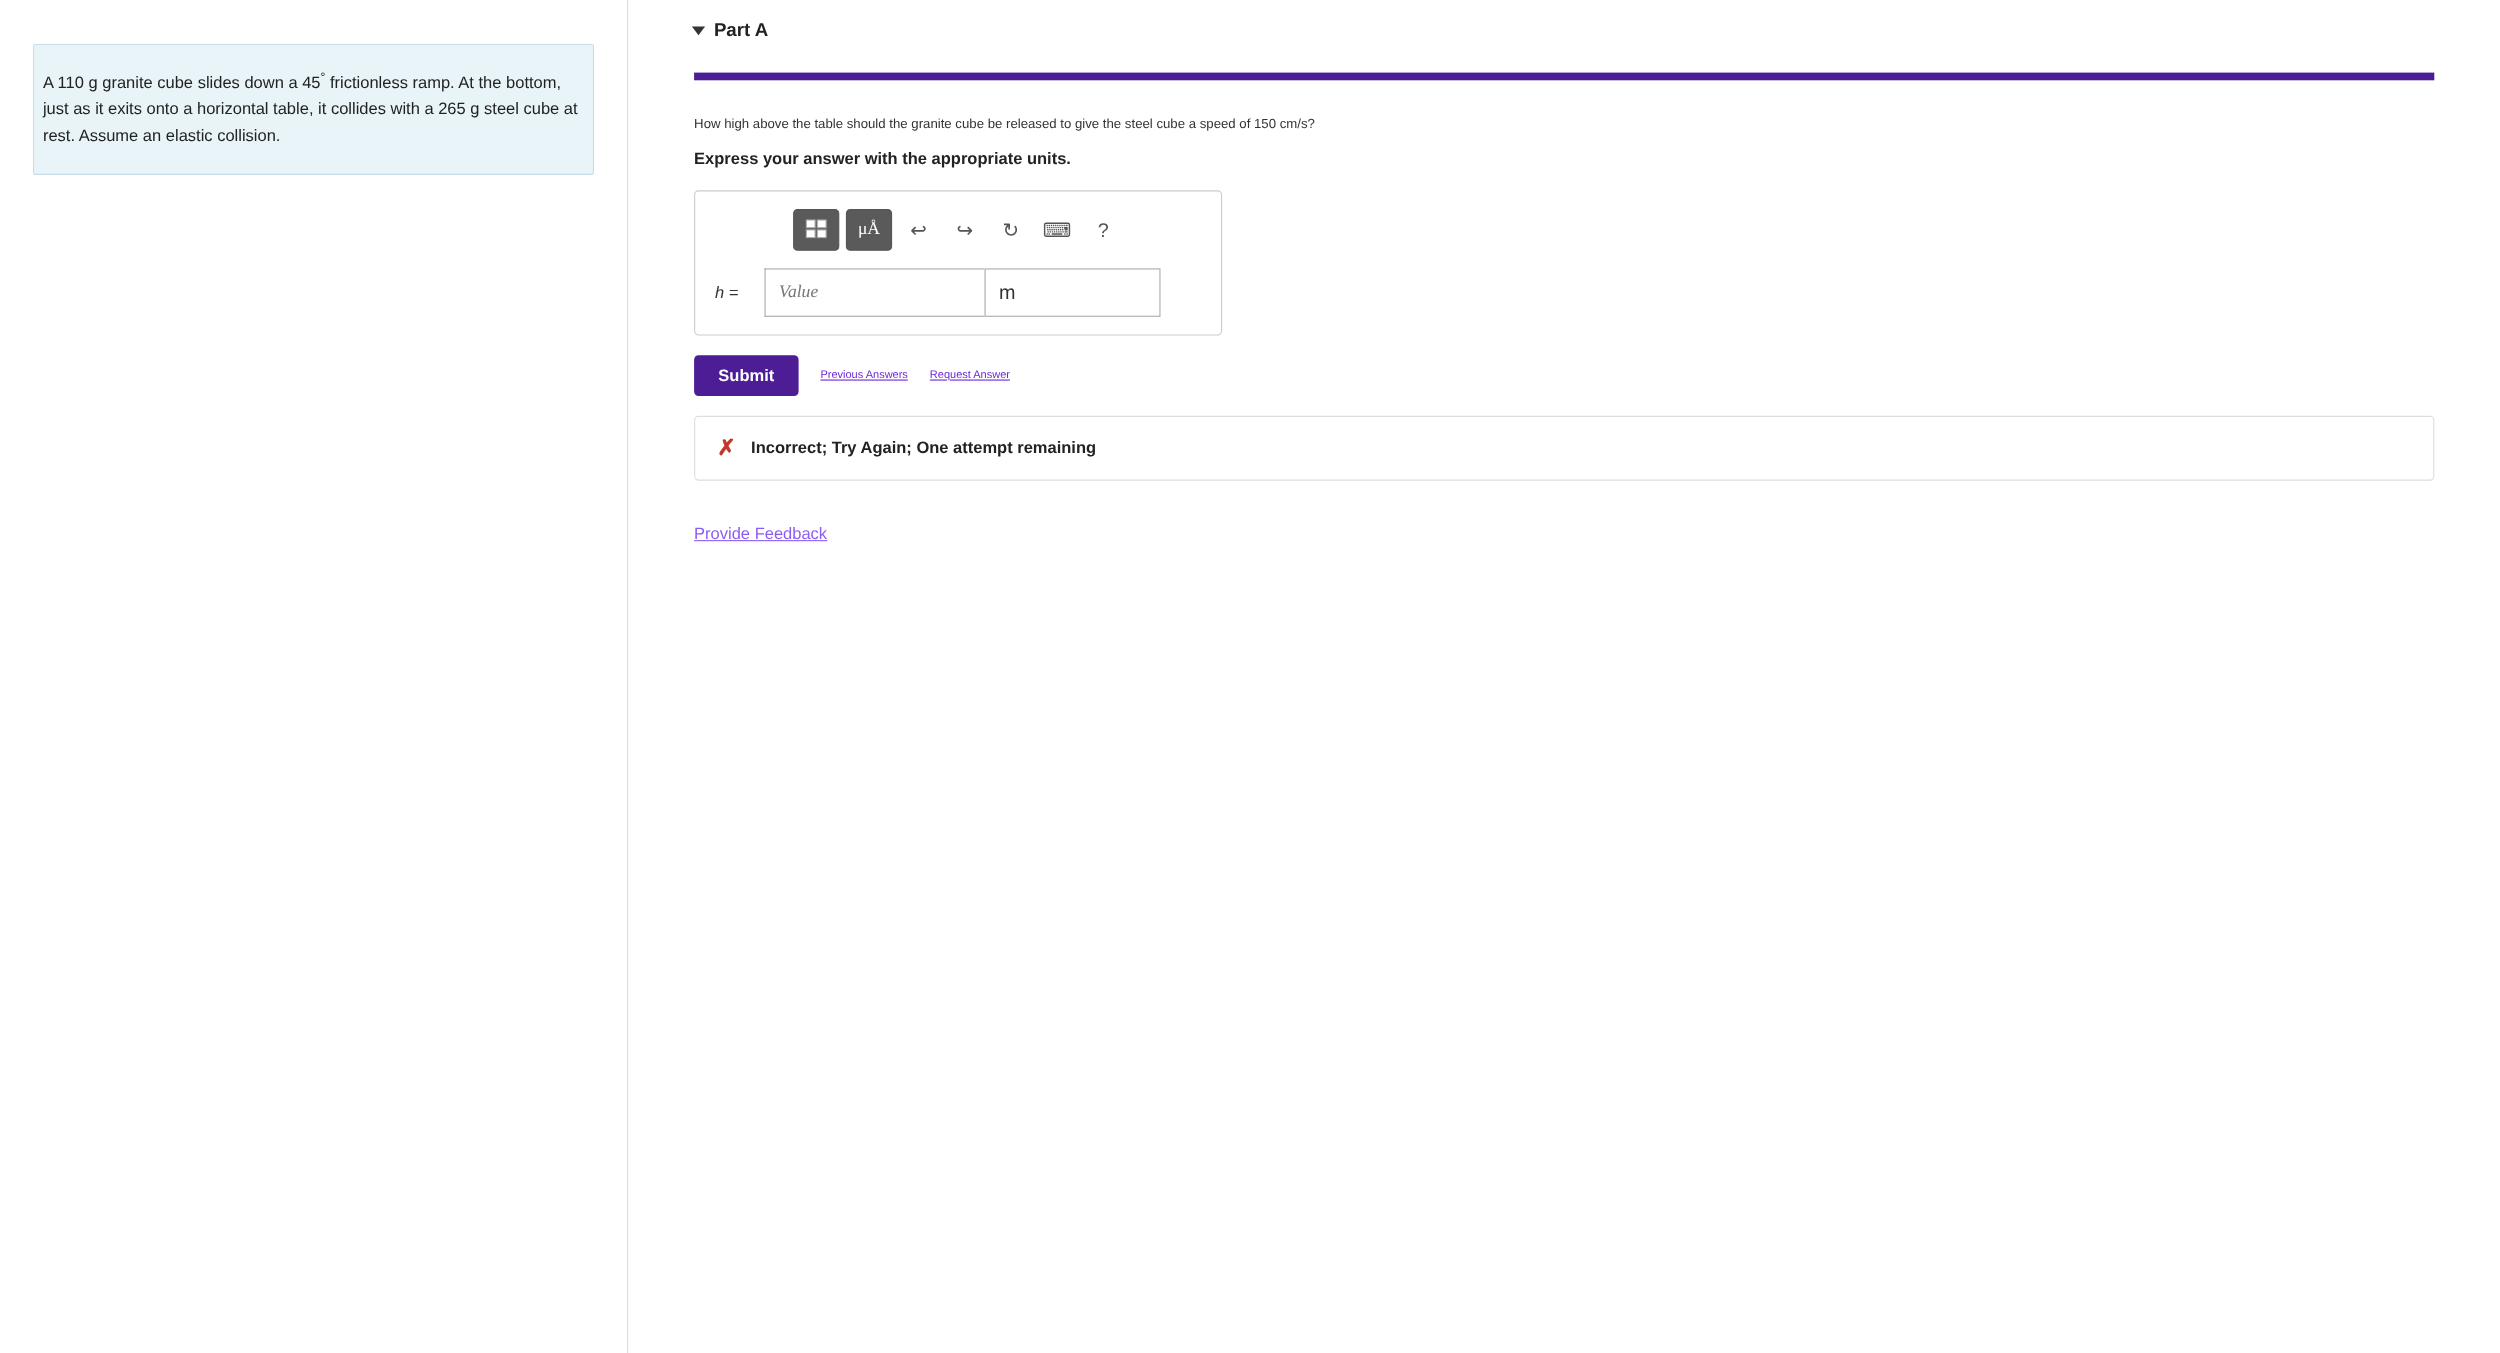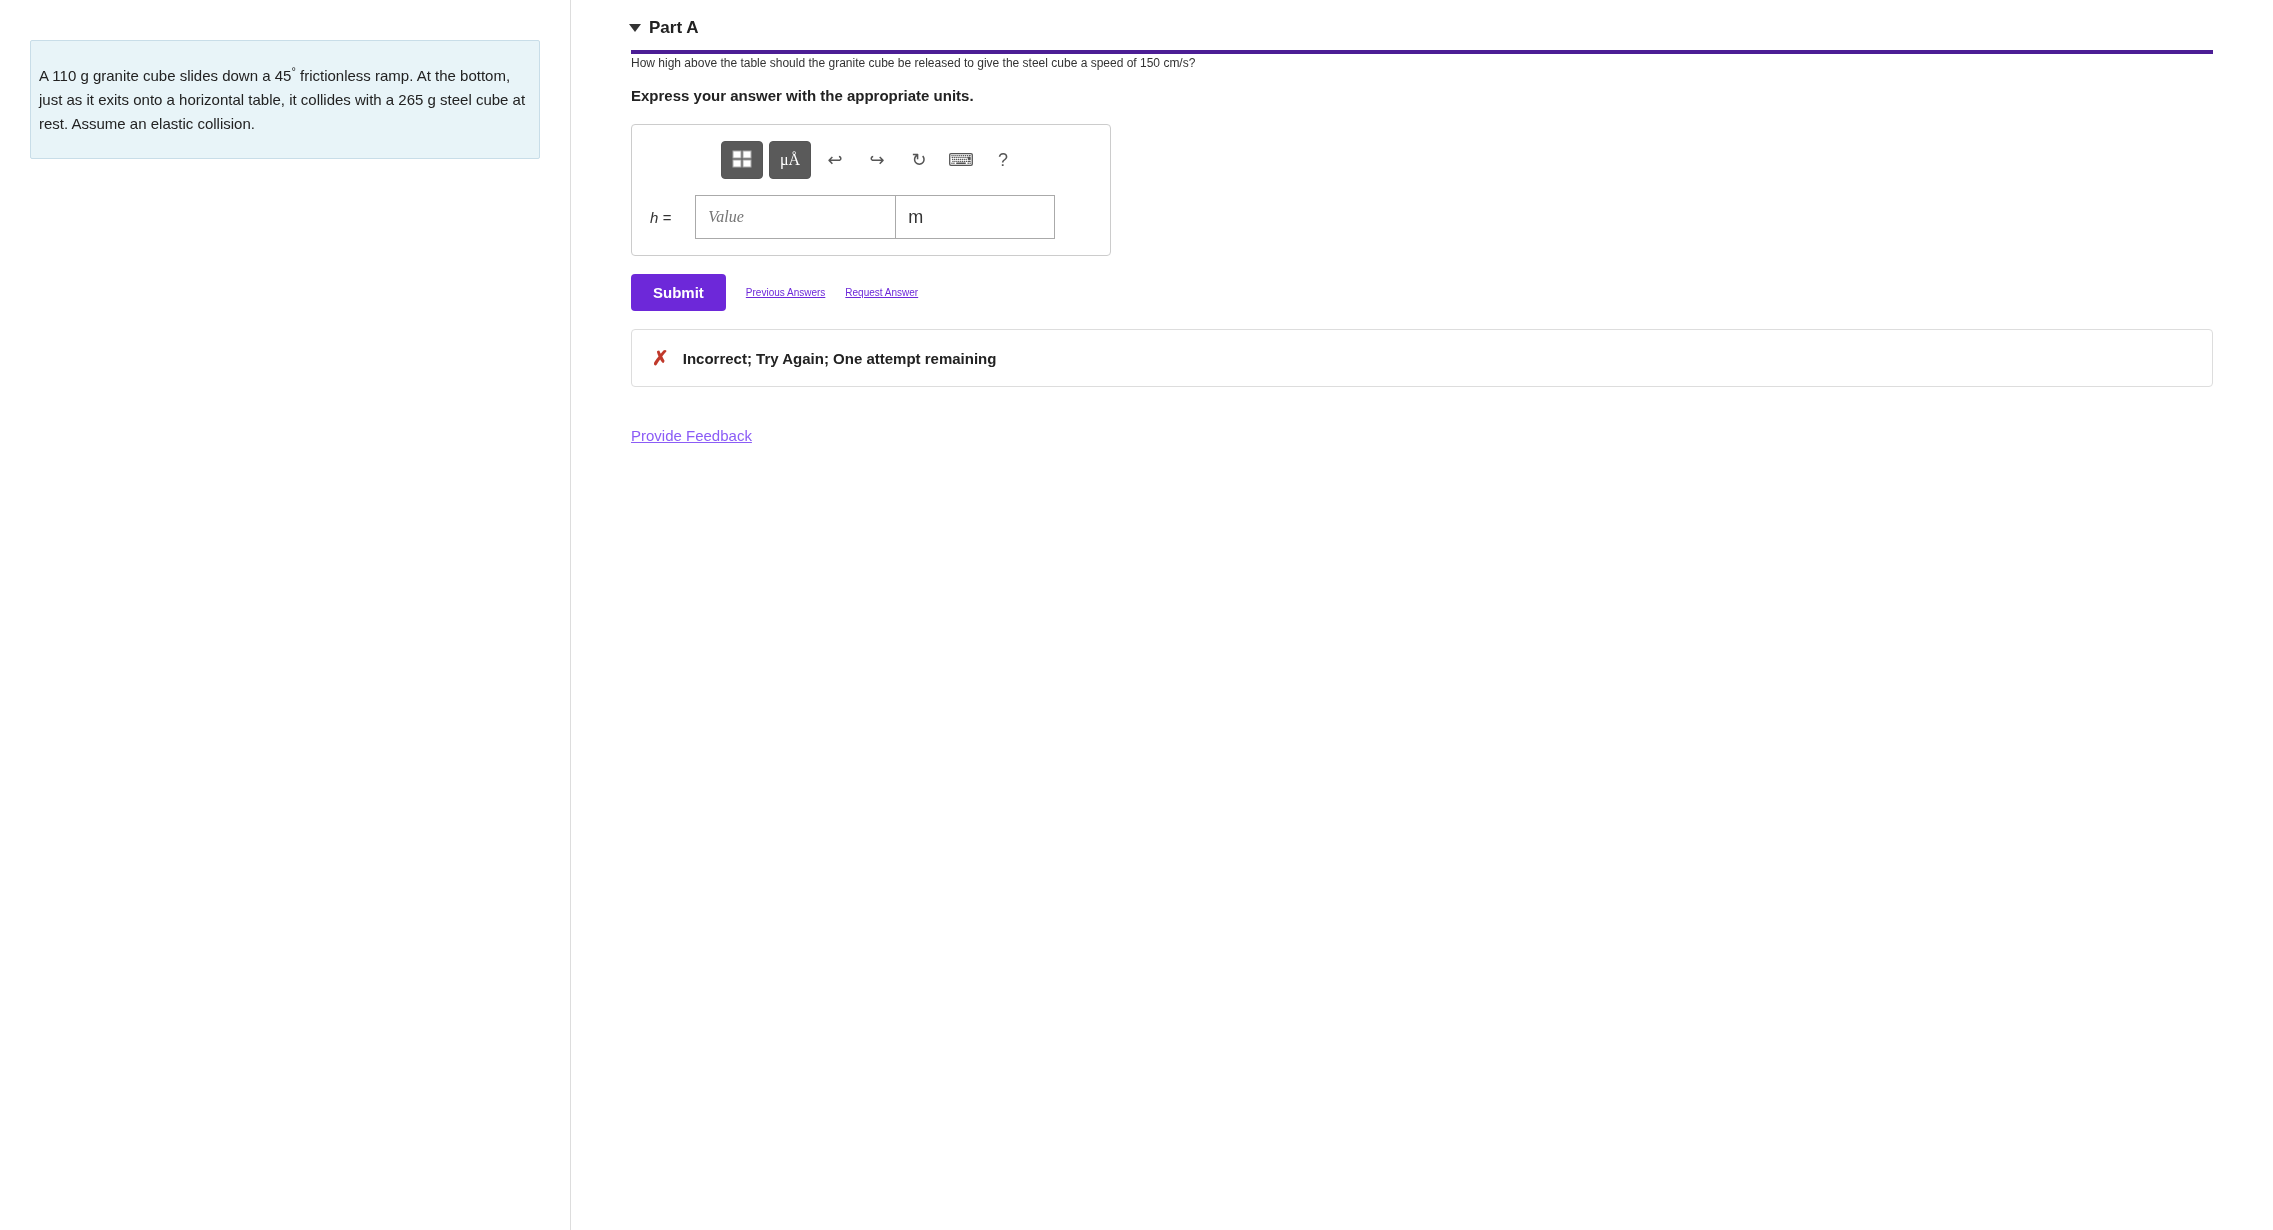--- a/index.html
+++ b/index.html
@@ -42,22 +42,23 @@
       background: #ddd;
       flex-shrink: 0;
     }
     .right-panel {
       flex: 1;
       padding: 0 60px 60px 60px;
     }
     .part-header {
       display: flex;
       align-items: center;
-      padding: 18px 0 12px 0;
-      border-bottom: 4px solid #4c1d95;
+      padding: 18px 0 28px 0;
+      border-bottom: 7px solid #4c1d95;
+      margin-bottom: 30px;
       gap: 10px;
     }
     .triangle-icon {
       width: 0;
       height: 0;
       border-left: 8px solid #333;
       border-top: 6px solid transparent;
       border-bottom: 6px solid transparent;
       transform: rotate(90deg);
       flex-shrink: 0;
@@ -159,21 +160,21 @@
       color: #333;
       outline: none;
     }
     .submit-row {
       display: flex;
       align-items: center;
       gap: 20px;
       margin-bottom: 18px;
     }
     .submit-btn {
-      background: #6d28d9;
+      background: #4c1d95;
       color: #fff;
       border: none;
       border-radius: 4px;
       padding: 10px 22px;
       font-size: 15px;
       cursor: pointer;
       font-weight: bold;
     }
     .link-btn {
       color: #6d28d9;

